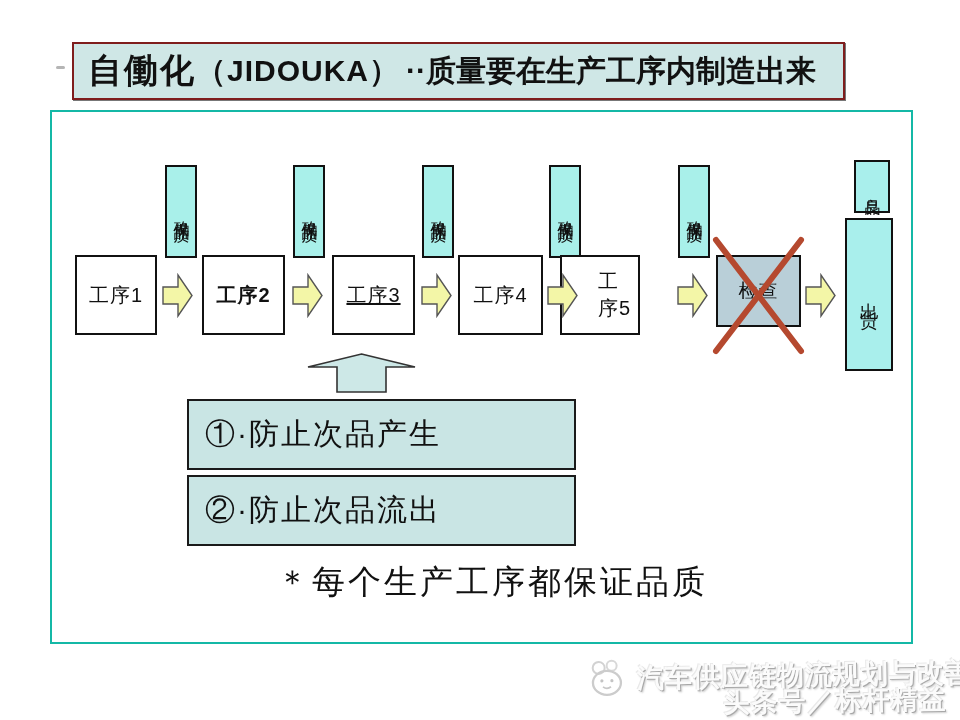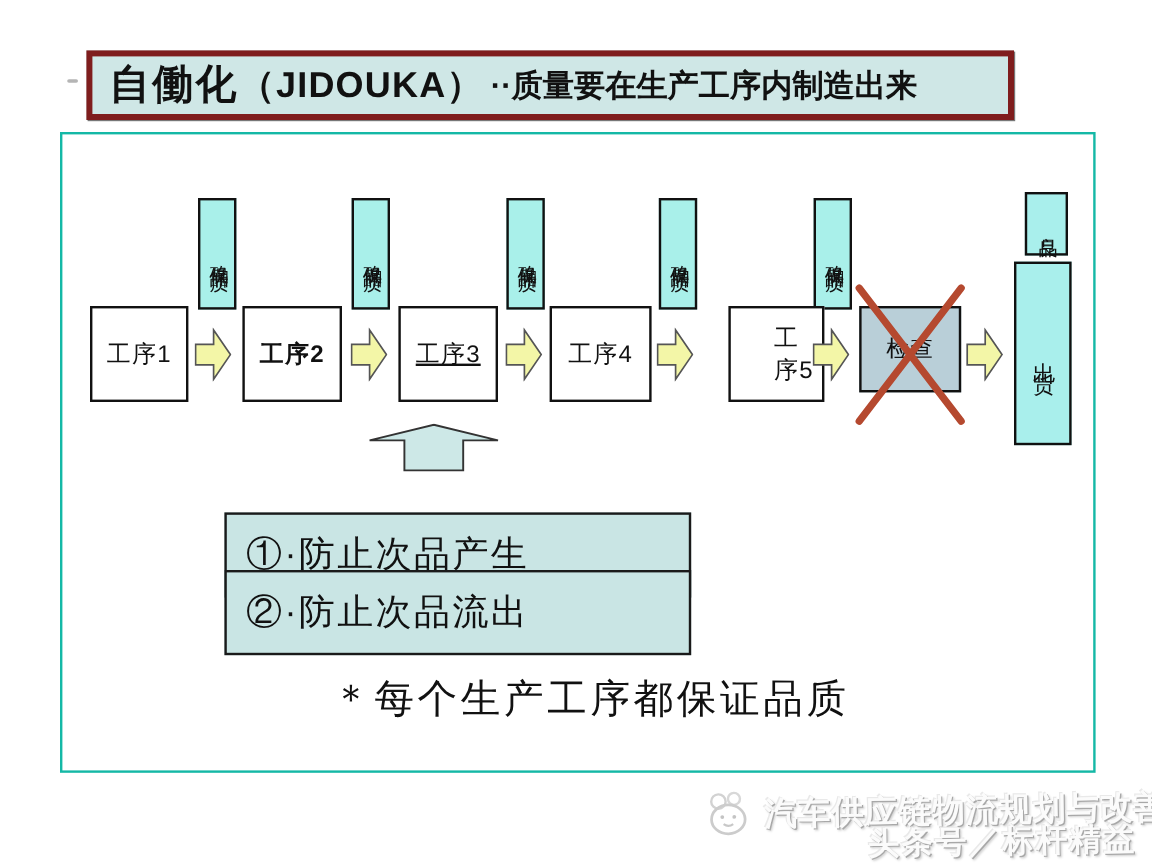--- a/index.html
+++ b/index.html
@@ -14,29 +14,29 @@
   .abs { position: absolute; }
 
   
   .mark1 { left: 56px; top: 66px; width: 9px; height: 3px; background: #b5b5b5; border-radius: 2px; }
   .mark2 { left: 62px; top: 119px; width: 5px; height: 5px; background: #c0c0c0; border-radius: 50%; }
 
   
   .title-box {
     left: 72px; top: 42px; width: 773px; height: 58px;
     background: #cfe7e6;
-    border: 5px solid #7f1d1d;
+    border: 2px solid #7f1d1d;
     box-shadow: 1px 1px 0 #777;
     display: flex; align-items: center;
     padding-left: 14px;
     white-space: nowrap;
   }
   .title-main   { font-size: 34px; font-weight: bold; letter-spacing: 2px; }
   .title-romaji { font-size: 30px; font-weight: bold; letter-spacing: 1px; }
-  .title-sub    { font-size: 26px; font-weight: bold; margin-left: 6px; }
+  .title-sub    { font-size: 30px; font-weight: bold; margin-left: 6px; }
 
   
   .frame {
     left: 50px; top: 110px; width: 863px; height: 534px;
     background: #ffffff;
     border: 2px solid #14b8a6;
   }
 
   
   .qlabel {
@@ -55,21 +55,21 @@
     top: 143px; height: 80px;
     background: #ffffff;
     border: 2px solid #111;
     display: flex; align-items: center; justify-content: center;
     font-size: 20px; letter-spacing: 1px;
   }
   .pb1 { left: 23px;  width: 82px; }
   .pb2 { left: 150px; width: 83px; font-weight: bold; }
   .pb3 { left: 280px; width: 83px; text-decoration: underline; }
   .pb4 { left: 406px; width: 85px; }
-  .pb5 { left: 555px; width: 80px; padding-left: 36px; }
+  .pb5 { left: 508px; width: 80px; padding-left: 36px; }
   .inspect-box {
     left: 664px; top: 143px; width: 85px; height: 72px;
     background: #b9cfd8;
     border: 2px solid #111;
     display: flex; align-items: center; justify-content: center;
     font-size: 19px; letter-spacing: 1px;
   }
   .cross-svg { left: 654px; top: 120px; width: 105px; height: 127px; pointer-events: none; }
 
   
@@ -100,21 +100,21 @@
 
   
   .callout {
     left: 135px; width: 389px; height: 71px;
     background: #c9e5e4;
     border: 2px solid #1a1a1a;
     display: flex; align-items: center;
     padding-left: 16px;
     font-size: 30px; letter-spacing: 2px;
   }
-  .co1 { top: 287px; margin-top: 28px; }
+  .co1 { top: 287px; }
   .co2 { top: 363px; }
 
   
   .note {
     left: 60px; top: 448px; width: 760px;
     text-align: center;
     font-size: 33px; letter-spacing: 3px;
     white-space: nowrap;
   }
 

